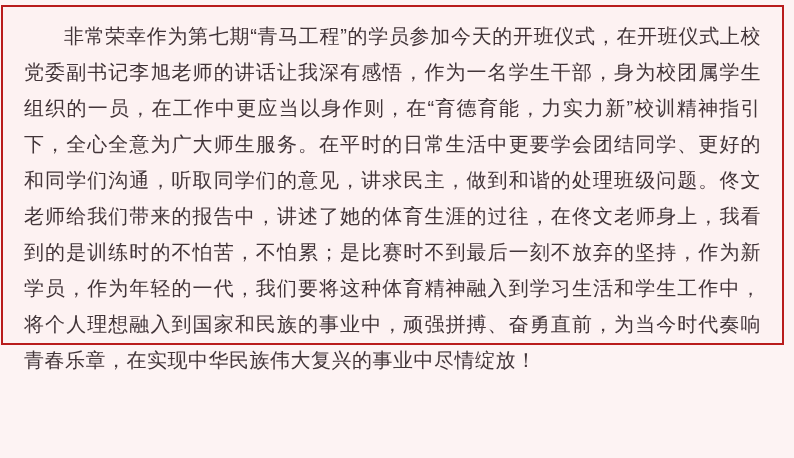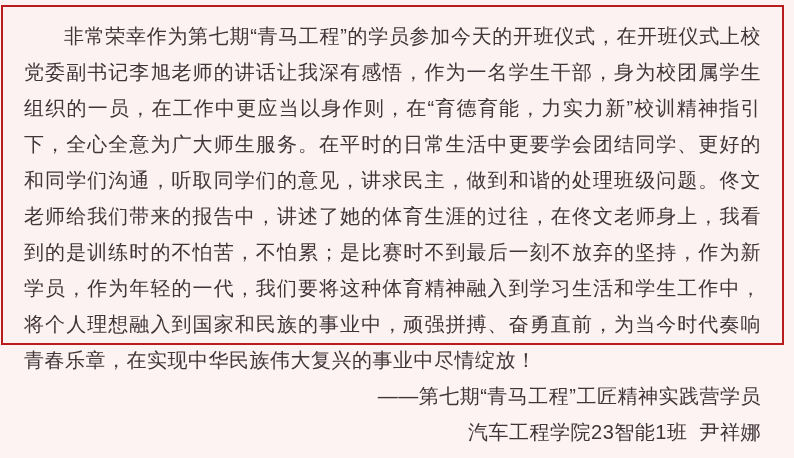--- a/index.html
+++ b/index.html
@@ -42,17 +42,13 @@
     text-align: right;
     white-space: pre-wrap;
     letter-spacing: 0.5px;
   }
 </style>
 </head>
 <body>
 
 <div class="document-frame">
   <p class="reflection-paragraph">非常荣幸作为第七期“青马工程”的学员参加今天的开班仪式，在开班仪式上校党委副书记李旭老师的讲话让我深有感悟，作为一名学生干部，身为校团属学生组织的一员，在工作中更应当以身作则，在“育德育能，力实力新”校训精神指引下，全心全意为广大师生服务。在平时的日常生活中更要学会团结同学、更好的和同学们沟通，听取同学们的意见，讲求民主，做到和谐的处理班级问题。佟文老师给我们带来的报告中，讲述了她的体育生涯的过往，在佟文老师身上，我看到的是训练时的不怕苦，不怕累；是比赛时不到最后一刻不放弃的坚持，作为新学员，作为年轻的一代，我们要将这种体育精神融入到学习生活和学生工作中，将个人理想融入到国家和民族的事业中，顽强拼搏、奋勇直前，为当今时代奏响青春乐章，在实现中华民族伟大复兴的事业中尽情绽放！</p>
-  <div class="signature-block">
-    <div class="signature-line">——第七期“青马工程”工匠精神实践营学员</div>
-    <div class="signature-line">汽车工程学院23智能1班  尹祥娜</div>
-  </div>
 </div>
 
 </body></html>

